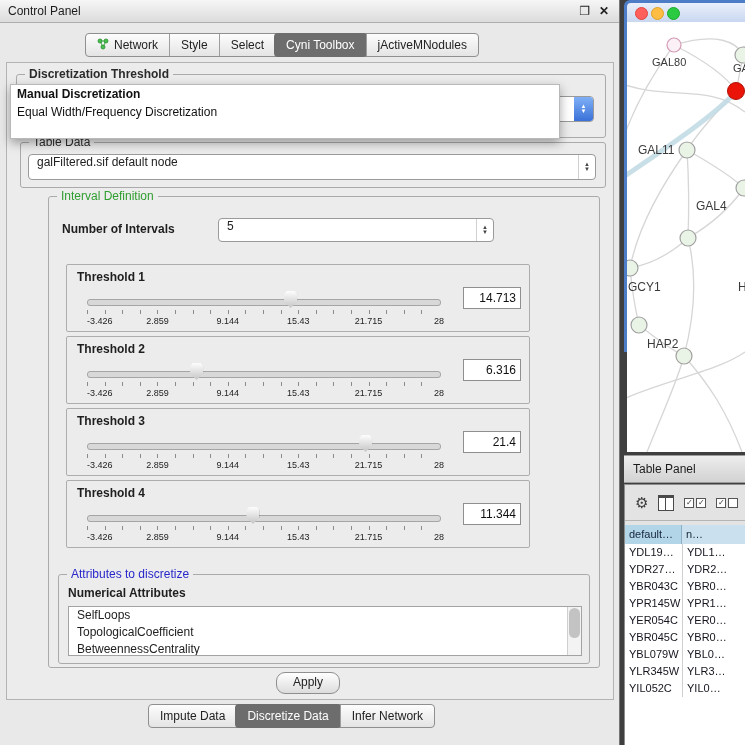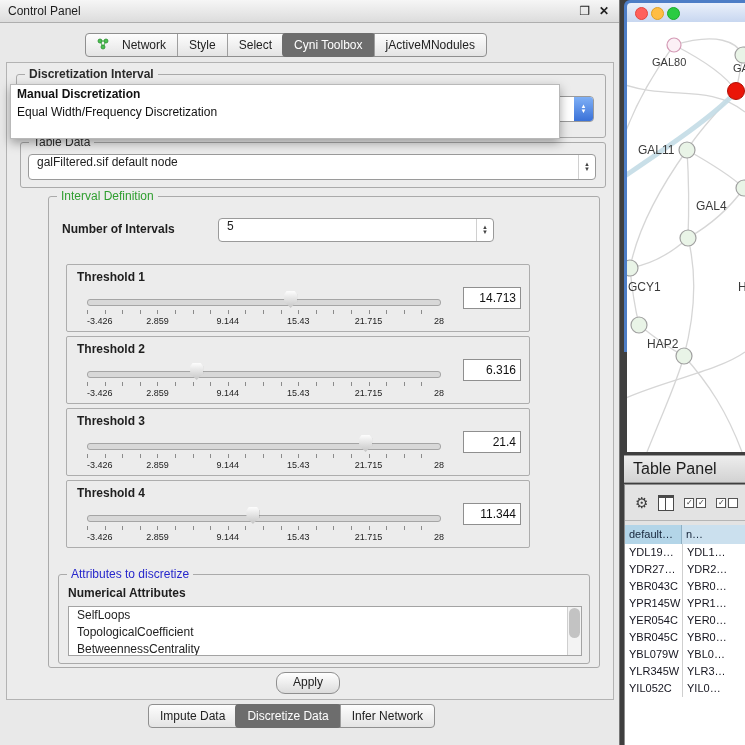--- a/index.html
+++ b/index.html
@@ -8,21 +8,21 @@
 
   
   .cp-window{left:0;top:0;width:619px;height:745px;background:#e9e9e9;border-right:1px solid #777;}
   .titlebar{left:0;top:0;width:100%;height:22px;background:linear-gradient(#f6f6f6,#dcdcdc);border-bottom:1px solid #aeaeae;}
   .titlebar .title{position:absolute;left:8px;top:0;line-height:22px;font-size:12px;color:#1c1c1c;}
   .win-btns{position:absolute;right:10px;top:0;height:22px;display:flex;align-items:center;gap:9px;}
   .win-btn{font-size:12px;color:#222;cursor:default;}
   .win-btn.close{font-weight:bold;}
 
   .segbar{display:flex;align-items:stretch;height:22px;border:1px solid #8f8f8f;border-radius:4px;background:linear-gradient(#fdfdfd,#e4e4e4);font-size:12px;color:#222;}
-  .seg{display:flex;align-items:center;padding:0 11px;white-space:nowrap;gap:8px;}
+  .seg{display:flex;align-items:center;padding:0 11px;white-space:nowrap;}
   .seg + .seg{border-left:1px solid #9e9e9e;}
   .seg.sel{background:#6d6d6d;color:#fff;border-radius:4px;margin:-1px;border-left:none;padding:0 12px;}
   .seg .net-ic{margin-right:5px;display:inline-block;}
 
   .main-panel{left:6px;top:62px;width:606px;height:636px;border:1px solid #b3b3b3;background:#ececec;}
 
   .groupbox{position:absolute;border:1px solid #aaaaaa;border-radius:3px;}
   .group-label{position:absolute;top:-8px;left:8px;background:#ececec;padding:0 4px;font-size:12px;color:#2b2b2b;white-space:nowrap;}
   .group-label.bold{font-weight:bold;}
   .group-label.green{color:#2f9e2f;}
@@ -61,21 +61,21 @@
   
   .net-window{left:624px;top:0;width:121px;height:352px;background:#4d7dc6;border-radius:6px 0 0 0;}
   .net-titlebar{position:absolute;left:3px;top:3px;right:0;height:19px;background:linear-gradient(#eaf0fb,#c8d7f0);border-radius:4px 0 0 0;}
   .light{position:absolute;top:4px;width:11px;height:11px;border-radius:50%;}
   .net-canvas{position:absolute;left:3px;top:22px;width:118px;height:430px;background:#fff;overflow:hidden;}
   .netsvg text{font-family:"Liberation Sans",sans-serif;font-size:12px;fill:#3a3a3a;}
   .netsvg text.sm{font-size:11px;}
 
   
   .tp-bar{left:624px;top:455px;width:121px;height:26px;background:linear-gradient(#ededed,#d2d2d2);border-top:1px solid #9b9b9b;border-bottom:1px solid #9b9b9b;}
-  .tp-bar .tp-title{position:absolute;left:9px;top:0;line-height:26px;font-size:16px;color:#1c1c1c;}
+  .tp-bar .tp-title{position:absolute;left:9px;top:0;line-height:26px;font-size:12px;color:#1c1c1c;}
   .tbl-window{left:624px;top:484px;width:121px;height:261px;background:#e3e3e3;border:1px solid #8d8d8d;border-right:none;}
   .tbl-toolbar{position:absolute;left:0;top:0;width:100%;height:36px;border-bottom:1px solid #b5b5b5;display:flex;align-items:center;gap:10px;padding-left:10px;box-sizing:border-box;background:#e3e3e3;}
   .gear{font-size:15px;color:#3d3d3d;}
   .colicon{width:14px;height:12px;border:1px solid #4a4a4a;border-top:3px solid #4a4a4a;background:linear-gradient(to right,transparent 6px,#4a4a4a 6px,#4a4a4a 7px,transparent 7px);background-color:#fff;}
   .cbx{display:inline-block;width:8px;height:8px;border:1px solid #555;font-size:8px;line-height:8px;text-align:center;color:#333;background:#fff;}
   .cbx-group{display:flex;gap:2px;}
   .tbl-header{position:absolute;left:0;top:40px;width:100%;height:19px;display:flex;font-size:11px;color:#15253a;border-bottom:1px solid #8fa8b8;}
   .th1{width:57px;background:#b3d5e8;border-right:1px solid #8fb0c4;line-height:19px;padding-left:4px;box-sizing:border-box;}
   .th2{flex:1;background:#cbe0ee;line-height:19px;padding-left:4px;}
   .tbl-rows{position:absolute;left:0;top:59px;width:100%;bottom:0;background:#fff;}
@@ -122,21 +122,21 @@
           <span>Cyni Toolbox</span>
         </span>
       <span class="seg">
           <span>jActiveMNodules</span>
         </span>
     </div>
 
     <div class="a main-panel"></div>
 
     <div class="groupbox" style="left:16px;top:74px;width:588px;height:62px;">
-      <span class="group-label bold">Discretization Interval</span>
+      <span class="group-label bold">Discretization Threshold</span>
     </div>
     <div class="combo" style="left:26px;top:96px;width:566px;">
       <span class="val"></span>
       <span class="stepper blue">
           <span>▲</span>
           <span>▼</span>
         </span>
     </div>
 
     <div class="a popup">

